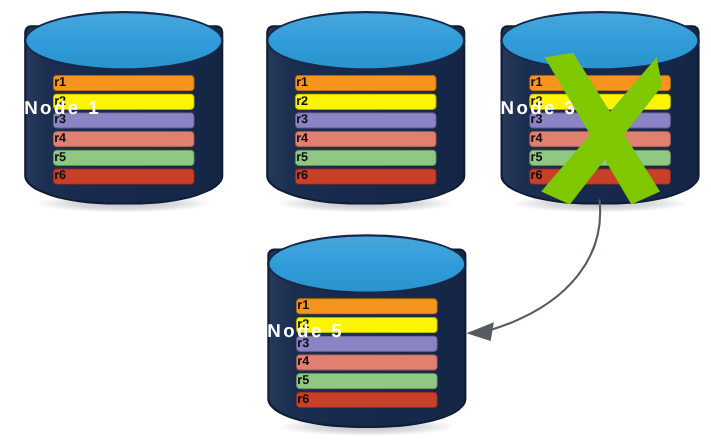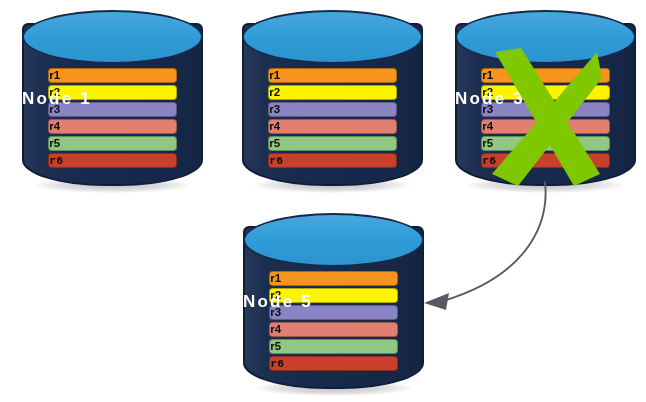--- a/index.html
+++ b/index.html
@@ -126,21 +126,21 @@
     border-radius: 4px;
     border: 1px solid rgba(0,0,0,0.30);
     box-sizing: border-box;
     text-align: left;
     color: #0c0c0c;
     font-size: 11.5px;
     font-weight: bold;
     line-height: 13px;
     font-family: "Liberation Sans", sans-serif;
   }
-  .row:last-child { margin-bottom: 0; font-family: Liberation Mono, monospace; }
+  .row:last-child { margin-bottom: 0; }
 
   
   .x-mark {
     position: absolute;
     z-index: 6;
     pointer-events: none;
   }
 
   
   .arrow-layer {

